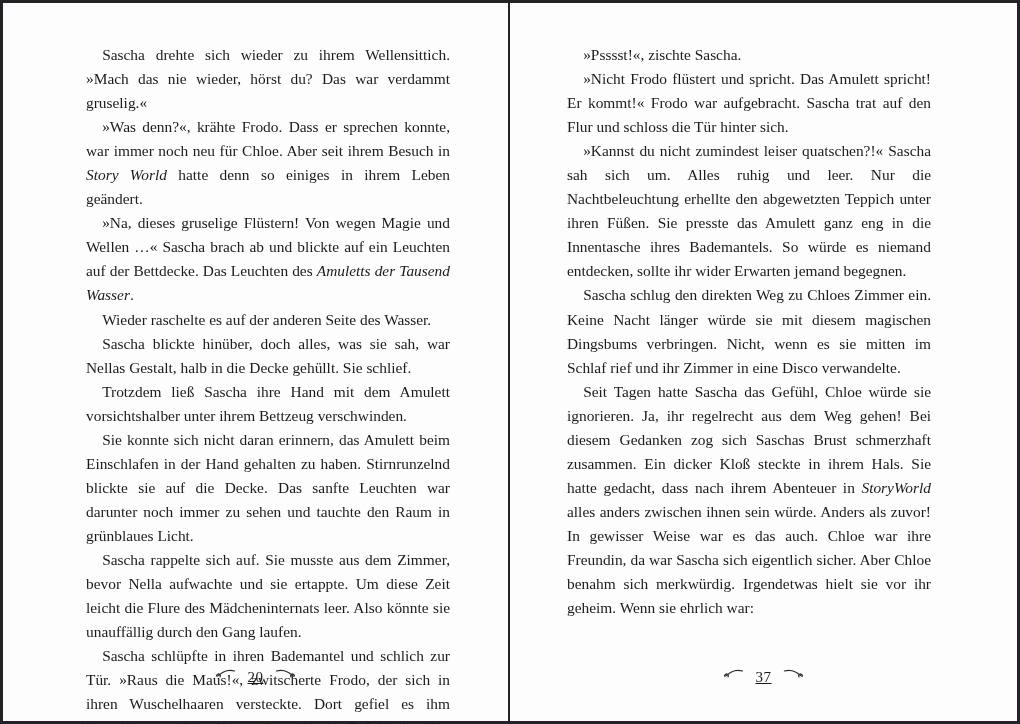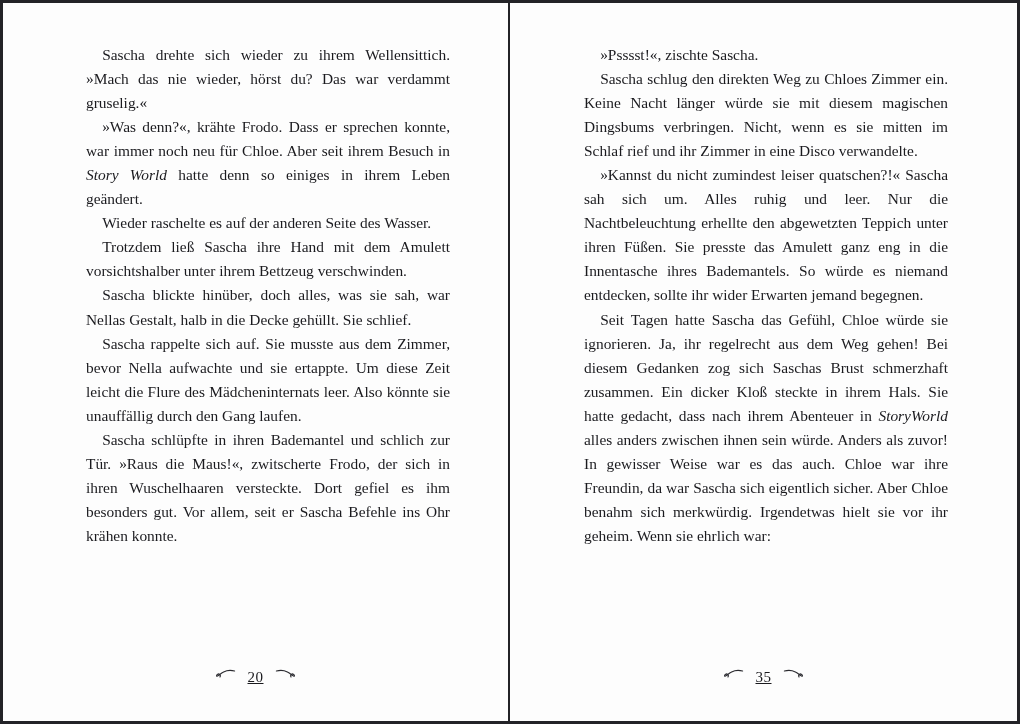--- a/index.html
+++ b/index.html
@@ -50,21 +50,21 @@
     -webkit-hyphens: none;
     hyphens: none;
   }
 
   .page-left .text-block {
     left: 83px;
     width: 364px;
   }
 
   .page-right .text-block {
-    left: 74px;
+    left: 57px;
     width: 364px;
   }
 
   .text-block p {
     margin: 0;
     text-indent: 1.05em;
   }
 
   
   .text-block p:last-child {
@@ -109,23 +109,25 @@
 </style>
 </head>
 <body>
 
 <div class="spread">
 
   <div class="page page-left">
     <div class="text-block">
         <p><span>Sascha drehte sich wieder zu ihrem Wellensittich. »Mach das nie wieder, hörst du? Das war verdammt gruselig.«</span></p>
         <p><span>»Was denn?«, krähte Frodo. Dass er sprechen konnte, war immer noch neu für Chloe. Aber seit ihrem Besuch in </span><span class="ital">Story World</span><span> hatte denn so einiges in ihrem Leben geändert.</span></p>
+        <p><span>»Na, dieses gruselige Flüstern! Von wegen Magie und Wellen …« Sascha brach ab und blickte auf ein Leuchten auf der Bettdecke. Das Leuchten des </span><span class="ital">Amuletts der Tausend Wasser</span><span>.</span></p>
         <p><span>Wieder raschelte es auf der anderen Seite des Wasser.</span></p>
+        <p><span>Sascha blickte hinüber, doch alles, was sie sah, war Nellas Gestalt, halb in die Decke gehüllt. Sie schlief.</span></p>
         <p><span>Trotzdem ließ Sascha ihre Hand mit dem Amulett vorsichtshalber unter ihrem Bettzeug verschwinden.</span></p>
-        <p><span>Sascha blickte hinüber, doch alles, was sie sah, war Nellas Gestalt, halb in die Decke gehüllt. Sie schlief.</span></p>
+        <p><span>Sie konnte sich nicht daran erinnern, das Amulett beim Einschlafen in der Hand gehalten zu haben. Stirnrunzelnd blickte sie auf die Decke. Das sanfte Leuchten war darunter noch immer zu sehen und tauchte den Raum in grünblaues Licht.</span></p>
         <p><span>Sascha rappelte sich auf. Sie musste aus dem Zimmer, bevor Nella aufwachte und sie ertappte. Um diese Zeit leicht die Flure des Mädcheninternats leer. Also könnte sie unauffällig durch den Gang laufen.</span></p>
         <p><span>Sascha schlüpfte in ihren Bademantel und schlich zur Tür. »Raus die Maus!«, zwitscherte Frodo, der sich in ihren Wuschelhaaren versteckte. Dort gefiel es ihm besonders gut. Vor allem, seit er Sascha Befehle ins Ohr krähen konnte.</span></p>
       </div>
     <div class="folio">
       <span class="orn">
         <svg width="20" height="11" viewBox="0 0 20 11">
           <path d="M18.6 2.0 C15.0 1.0 11.0 1.2 7.6 2.9 C5.6 3.9 3.9 5.4 2.3 6.6
                    C1.4 7.3 0.4 7.6 0.6 6.5 C0.8 5.3 2.3 4.6 3.3 5.1
                    C4.4 5.6 4.6 7.0 4.0 7.9" fill="none" stroke="#2b2b30" stroke-width="1.15" stroke-linecap="round"></path>
         </svg>
@@ -137,33 +139,34 @@
                    C18.6 7.3 19.6 7.6 19.4 6.5 C19.2 5.3 17.7 4.6 16.7 5.1
                    C15.6 5.6 15.4 7.0 16.0 7.9" fill="none" stroke="#2b2b30" stroke-width="1.15" stroke-linecap="round"></path>
         </svg>
       </span>
     </div>
   </div>
 
   <div class="page page-right">
     <div class="text-block">
         <p><span>»Psssst!«, zischte Sascha.</span></p>
+        <p><span>»Nicht Frodo flüstert und spricht. Das Amulett spricht! Er kommt!« Frodo war aufgebracht. Sascha trat auf den Flur und schloss die Tür hinter sich.</span></p>
+        <p><span>»Kannst du nicht zumindest leiser quatschen?!« Sascha sah sich um. Alles ruhig und leer. Nur die Nachtbeleuchtung erhellte den abgewetzten Teppich unter ihren Füßen. Sie presste das Amulett ganz eng in die Innentasche ihres Bademantels. So würde es niemand entdecken, sollte ihr wider Erwarten jemand begegnen.</span></p>
         <p><span>Sascha schlug den direkten Weg zu Chloes Zimmer ein. Keine Nacht länger würde sie mit diesem magischen Dingsbums verbringen. Nicht, wenn es sie mitten im Schlaf rief und ihr Zimmer in eine Disco verwandelte.</span></p>
-        <p><span>»Kannst du nicht zumindest leiser quatschen?!« Sascha sah sich um. Alles ruhig und leer. Nur die Nachtbeleuchtung erhellte den abgewetzten Teppich unter ihren Füßen. Sie presste das Amulett ganz eng in die Innentasche ihres Bademantels. So würde es niemand entdecken, sollte ihr wider Erwarten jemand begegnen.</span></p>
         <p><span>Seit Tagen hatte Sascha das Gefühl, Chloe würde sie ignorieren. Ja, ihr regelrecht aus dem Weg gehen! Bei diesem Gedanken zog sich Saschas Brust schmerzhaft zusammen. Ein dicker Kloß steckte in ihrem Hals. Sie hatte gedacht, dass nach ihrem Abenteuer in </span><span class="ital">StoryWorld</span><span> alles anders zwischen ihnen sein würde. Anders als zuvor! In gewisser Weise war es das auch. Chloe war ihre Freundin, da war Sascha sich eigentlich sicher. Aber Chloe benahm sich merkwürdig. Irgendetwas hielt sie vor ihr geheim. Wenn sie ehrlich war:</span></p>
       </div>
     <div class="folio">
       <span class="orn">
         <svg width="20" height="11" viewBox="0 0 20 11">
           <path d="M18.6 2.0 C15.0 1.0 11.0 1.2 7.6 2.9 C5.6 3.9 3.9 5.4 2.3 6.6
                    C1.4 7.3 0.4 7.6 0.6 6.5 C0.8 5.3 2.3 4.6 3.3 5.1
                    C4.4 5.6 4.6 7.0 4.0 7.9" fill="none" stroke="#2b2b30" stroke-width="1.15" stroke-linecap="round"></path>
         </svg>
       </span>
-      <span class="num">35</span>
+      <span class="num">37</span>
       <span class="orn">
         <svg width="20" height="11" viewBox="0 0 20 11">
           <path d="M1.4 2.0 C5.0 1.0 9.0 1.2 12.4 2.9 C14.4 3.9 16.1 5.4 17.7 6.6
                    C18.6 7.3 19.6 7.6 19.4 6.5 C19.2 5.3 17.7 4.6 16.7 5.1
                    C15.6 5.6 15.4 7.0 16.0 7.9" fill="none" stroke="#2b2b30" stroke-width="1.15" stroke-linecap="round"></path>
         </svg>
       </span>
     </div>
   </div>
 

